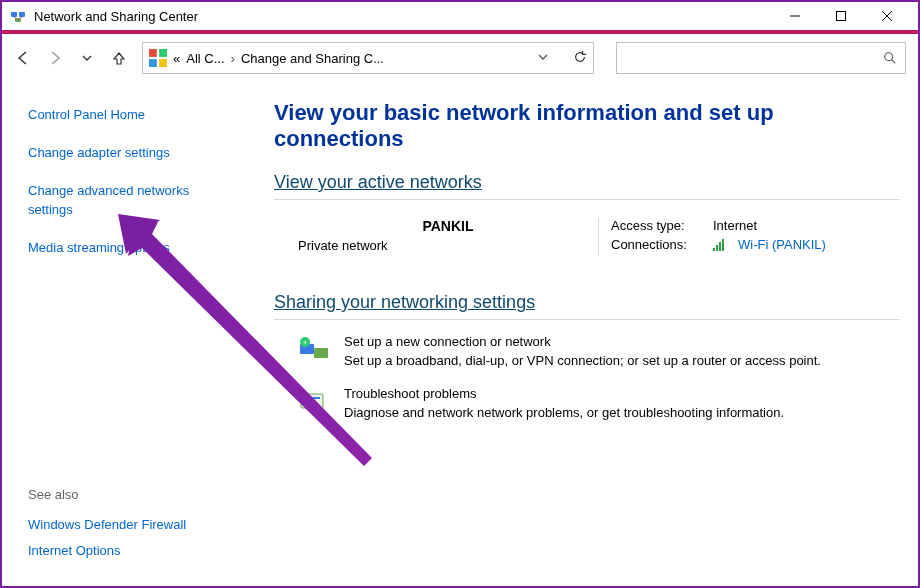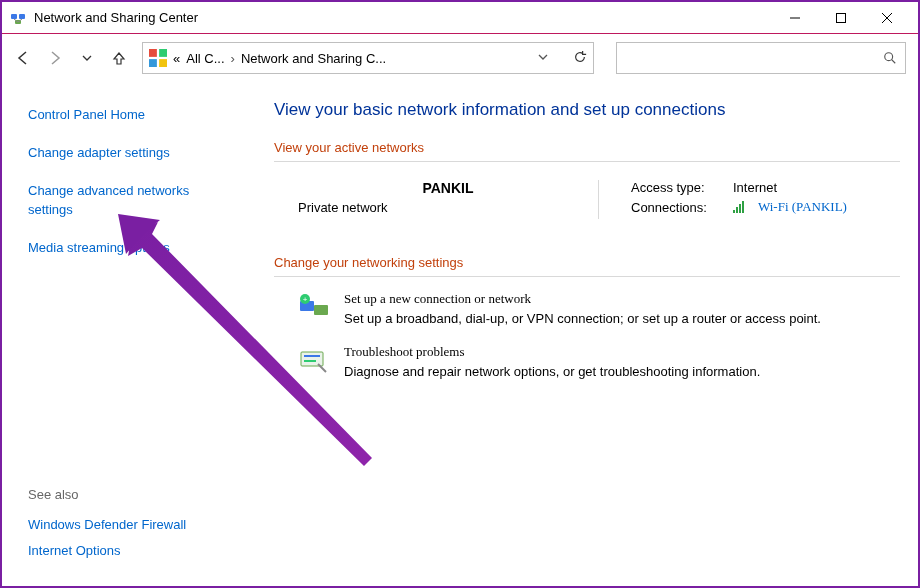--- a/index.html
+++ b/index.html
@@ -13,21 +13,21 @@
     height: 588px;
     border: 2px solid #7a1fa2;
     position: relative;
     overflow: hidden;
   }
   .titlebar {
     display: flex;
     align-items: center;
     height: 32px;
     padding: 0 8px;
-    border-bottom: 1px solid #be185d;
+    border-bottom: 4px solid #be185d;
   }
   .titlebar-icon { width:16px; height:16px; margin-right:8px; }
   .win-controls { margin-left:auto; display:flex; }
   .win-btn { width:46px; height:30px; display:flex; align-items:center; justify-content:center; }
   .navbar {
     display: flex;
     align-items: center;
     height: 48px;
     padding: 0 12px;
     gap: 14px;
@@ -47,31 +47,31 @@
     height: 32px;
     width: 290px;
     margin-left: 8px;
     padding: 0 8px;
     justify-content: flex-end;
   }
   .content { display:flex; height: calc(100% - 80px); }
   .sidebar { width: 250px; padding: 24px 20px 12px 26px; display:flex; flex-direction:column; }
   .sidebar a { color:#0066cc; text-decoration:none; display:block; margin-bottom:20px; line-height:1.4; }
   .main { flex:1; padding: 18px 18px 10px 22px; }
-  h1.heading { color:#003399; font-weight:400; font-size:17px; margin:0 0 20px 0; }
-  .section-label { color:#c2410c; font-size:13px; margin-bottom:6px; }
+  h1.heading { color:#003399; font-weight:700; font-size:22px; margin:0 0 20px 0; }
+  .section-label { color:#0c4a6e; font-size:18px; margin-bottom:6px;text-decoration:underline; }
   .divider { border:none; border-top:1px solid #d9d9d9; margin:2px 0 12px 0; }
   .net-row { display:flex; padding: 6px 0 12px 24px; }
   .net-left { width:300px; }
   .net-left .name { font-weight:600; font-size:14px;text-align:center; }
   .net-left .type { font-size:13px; margin-top:4px; }
-  .net-right { border-left:1px solid #d9d9d9; padding-left:32px; font-size:13px; }
+  .net-right { border-left:1px solid #d9d9d9; padding-left:12px; font-size:13px; }
   .net-right .row { display:flex; gap:10px; margin-bottom:4px; align-items:center;}
   .net-right .label { width:92px; }
-  .link { color:#0066cc; text-decoration:none;font-family:Liberation Serif, serif; }
+  .link { color:#0066cc; text-decoration:none; }
   .change-section { margin-top:24px; }
   .opt { display:flex; gap:14px; margin:14px 0 18px 24px; }
   .opt-icon { width:32px; height:32px; flex-shrink:0; }
   .opt .title { color:#000000; font-size:13px; }
   .opt .desc { color:#000; font-size:13px; margin-top:4px; }
   .see-also { margin-top:auto; }
   .see-also .hdr { color:#666; margin-bottom:14px; }
   .bars { display:inline-flex; align-items:flex-end; gap:1px; height:12px; margin-right:4px;}
   .bars span { width:2px; background:#2ea043; }
   .addr-text { font-size:13px; white-space:nowrap; }
@@ -140,21 +140,21 @@
   <div class="address">
     <svg width="18" height="18" viewBox="0 0 16 16">
       <rect x="0" y="0" width="7" height="7" fill="#e74c3c"></rect>
       <rect x="9" y="0" width="7" height="7" fill="#2ecc71"></rect>
       <rect x="0" y="9" width="7" height="7" fill="#3498db"></rect>
       <rect x="9" y="9" width="7" height="7" fill="#f1c40f"></rect>
     </svg>
     <span class="addr-text">«</span>
     <span class="addr-text">All C...</span>
     <span class="chev">›</span>
-    <span class="addr-text">Network and Sharing C...</span>
+    <span class="addr-text">Change and Sharing C...</span>
     <span style="flex:1"></span>
     <span class="chev">
       <svg width="12" height="12" viewBox="0 0 12 12">
           <path d="M2 4 L6 8 L10 4" fill="none" stroke="#555" stroke-width="1.3"></path>
         </svg>
     </span>
     <span style="margin-left:18px;">
       <svg width="14" height="14" viewBox="0 0 16 16">
           <path d="M13 8a5 5 0 1 1-2-4" fill="none" stroke="#333" stroke-width="1.4"></path>
           <path d="M11 1 L11 5 L15 5" fill="none" stroke="#333" stroke-width="1.4"></path>
@@ -207,21 +207,21 @@
               <span style="height:6px"></span>
               <span style="height:9px"></span>
               <span style="height:12px"></span>
           </span>
           <a href="#" class="link">Wi-Fi (PANKIL)</a>
         </div>
       </div>
     </div>
 
     <div class="change-section">
-      <div class="section-label">Change your networking settings</div>
+      <div class="section-label">Sharing your networking settings</div>
       <hr class="divider">
 
       <div class="opt">
         <svg class="opt-icon" viewBox="0 0 32 32">
           <rect x="2" y="10" width="14" height="10" fill="#3b78e7" rx="1"></rect>
           <rect x="16" y="14" width="14" height="10" fill="#6aa84f" rx="1"></rect>
           <circle cx="7" cy="8" r="5" fill="#2ecc71"></circle>
           <text x="7" y="11" font-size="8" text-anchor="middle" fill="#fff">+</text>
         </svg>
         <div>
@@ -232,21 +232,21 @@
 
       <div class="opt">
         <svg class="opt-icon" viewBox="0 0 32 32">
           <rect x="3" y="8" width="22" height="14" fill="#eaf3ea" stroke="#6aa84f" rx="1"></rect>
           <line x1="6" y1="12" x2="22" y2="12" stroke="#3b78e7" stroke-width="2"></line>
           <line x1="6" y1="17" x2="18" y2="17" stroke="#2ecc71" stroke-width="2"></line>
           <path d="M20 20 L28 28" stroke="#888" stroke-width="2"></path>
         </svg>
         <div>
           <a href="#" class="title link">Troubleshoot problems</a>
-          <div class="desc">Diagnose and repair network options, or get troubleshooting information.</div>
+          <div class="desc">Diagnose and network network problems, or get troubleshooting information.</div>
         </div>
       </div>
     </div>
   </div>
 </div>
 
 <svg class="arrow-annotation" width="300" height="300" viewBox="0 0 300 300">
   <defs>
     <linearGradient id="g" x1="0" y1="0" x2="1" y2="1">
       <stop offset="0%" stop-color="#7a1fa2"></stop>

